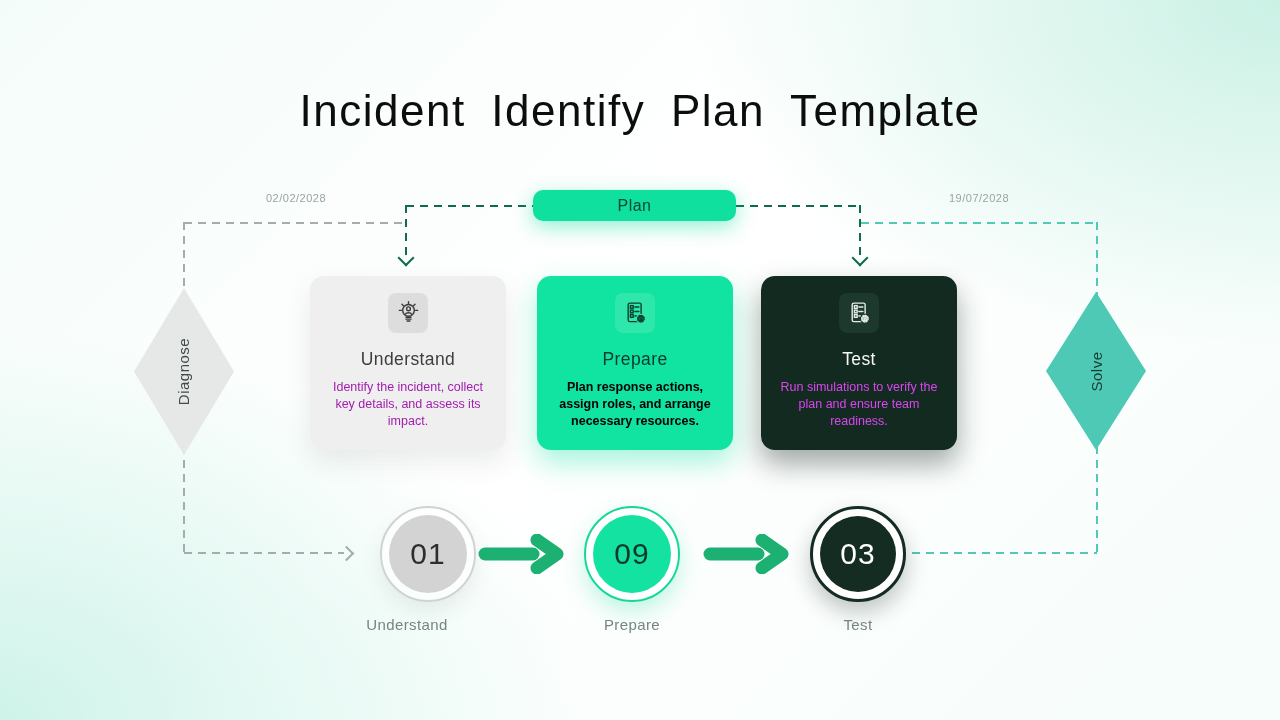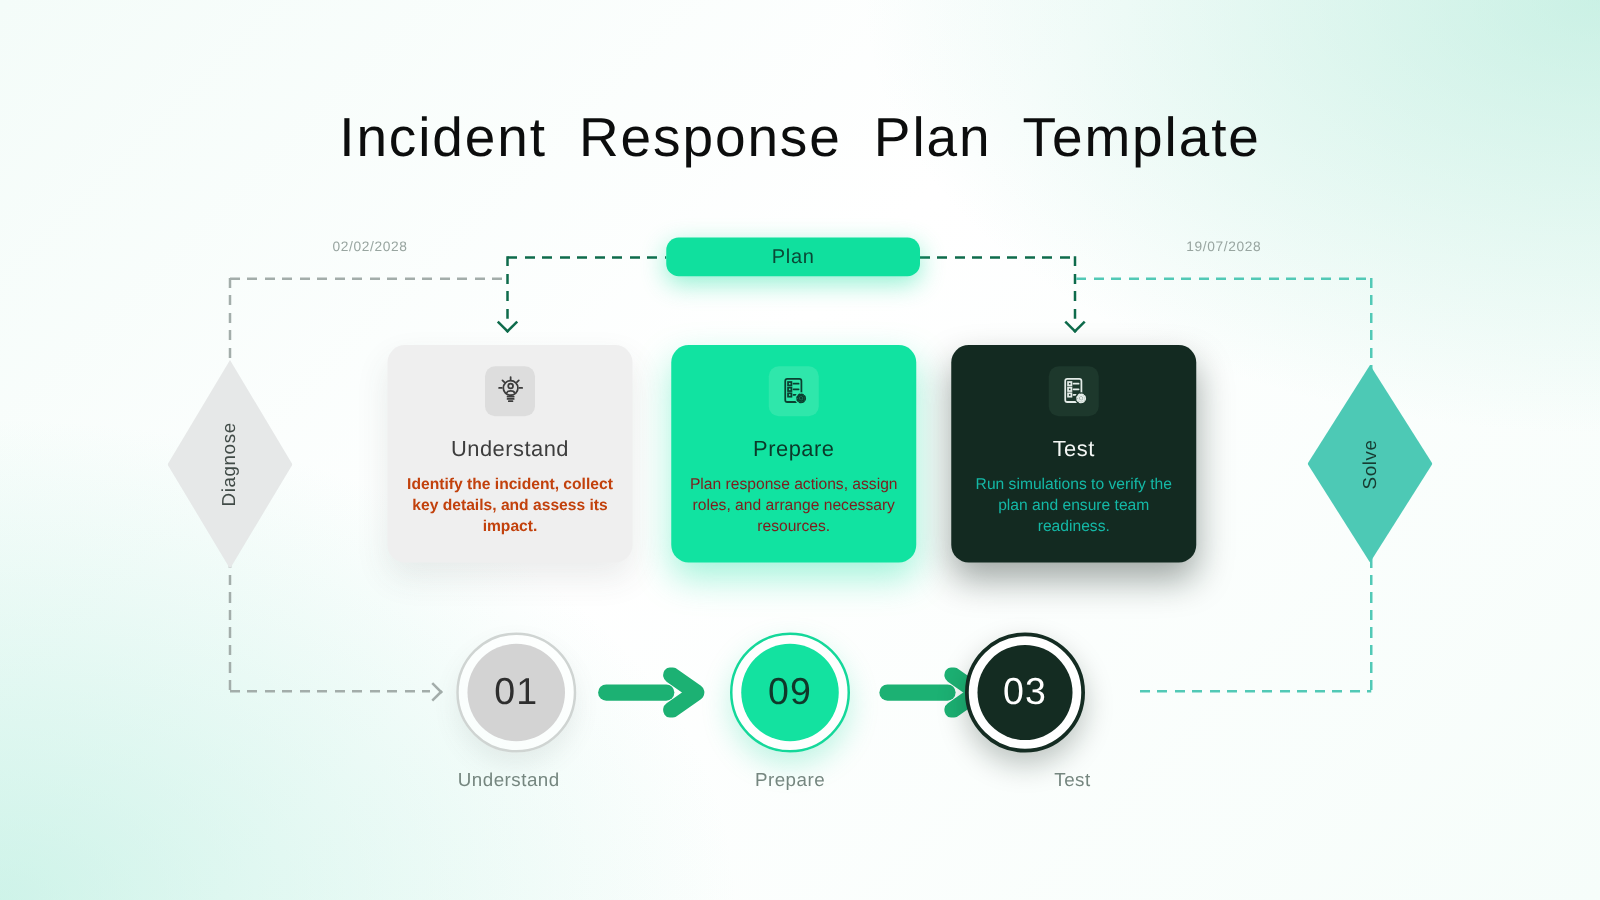--- a/index.html
+++ b/index.html
@@ -74,52 +74,52 @@
     display:flex;align-items:center;justify-content:center;
   }
   .card-understand .icon-tile{background:#dddddd;--tile:#dddddd;color:#3c3c3c;}
   .card-prepare .icon-tile{background:#2fe7ab;--tile:#2fe7ab;color:#0b4030;}
   .card-test .icon-tile{background:#1d382c;--tile:#1d382c;color:#e4ece8;}
   .card h3{margin:16px 0 0;font-size:17.5px;font-weight:400;letter-spacing:.4px;}
   .card-understand h3{color:#3d3d3d;}
   .card-prepare h3{color:#0b3a2a;}
   .card-test h3{color:#f4f7f5;}
   .card p{margin:9px 14px 0;font-size:12.5px;line-height:1.35;}
-  .card-understand p{color:#c2410c;font-weight:bold;}
-  .card-prepare p{color:#7f1d1d;}
-  .card-test p{color:#14b8a6;}
+  .card-understand p{color:#a21caf;}
+  .card-prepare p{color:#000000;font-weight:bold;}
+  .card-test p{color:#d946ef;}
   
   .step-circle{
     position:absolute;top:506px;width:96px;height:96px;border-radius:50%;
     display:flex;align-items:center;justify-content:center;box-sizing:border-box;
   }
   .step-inner{
     border-radius:50%;display:flex;align-items:center;justify-content:center;
     font-size:30px;letter-spacing:1px;
   }
-  .circle-1{left:365px;border:2px solid #cfd4d2;background:rgba(255,255,255,.55);box-shadow:0 10px 20px rgba(90,100,96,.10);}
+  .circle-1{left:380px;border:2px solid #cfd4d2;background:rgba(255,255,255,.55);box-shadow:0 10px 20px rgba(90,100,96,.10);}
   .circle-1 .step-inner{width:78px;height:78px;background:#d3d3d3;color:#2e2e2e;}
   .circle-2{left:584px;border:2px solid #14d89a;background:rgba(255,255,255,.4);box-shadow:0 10px 22px rgba(20,216,154,.25);}
   .circle-2 .step-inner{width:78px;height:78px;background:#13e2a0;color:#10382a;}
-  .circle-3{left:772px;border:3px solid #142c22;background:#ffffff;box-shadow:0 10px 22px rgba(12,26,20,.25);}
+  .circle-3{left:810px;border:3px solid #142c22;background:#ffffff;box-shadow:0 10px 22px rgba(12,26,20,.25);}
   .circle-3 .step-inner{width:76px;height:76px;background:#142c22;color:#ffffff;}
   .step-label{
     position:absolute;top:616px;width:120px;text-align:center;
     font-size:15px;color:#75867f;letter-spacing:.4px;
   }
   .label-1{left:347px;} .label-2{left:572px;} .label-3{left:798px;}
   .flow-arrow{position:absolute;top:534px;}
   .arrow-1{left:477px;} .arrow-2{left:702px;}
 </style>
 </head>
 <body>
 
 <div class="stage">
 
-  <div class="title">Incident Response Plan Template</div>
+  <div class="title">Incident Identify Plan Template</div>
 
   <div class="date date-left">02/02/2028</div>
   <div class="date date-right">19/07/2028</div>
 
   <div class="dash-h green" style="left:406px;top:205px;width:127px;"></div>
   <div class="dash-v green" style="left:405px;top:205px;height:50px;"></div>
   <div class="chev-down" style="left:400px;top:252px;"></div>
   <div class="dash-h green" style="left:736px;top:205px;width:124px;"></div>
   <div class="dash-v green" style="left:859px;top:205px;height:50px;"></div>
   <div class="chev-down" style="left:854px;top:252px;"></div>

